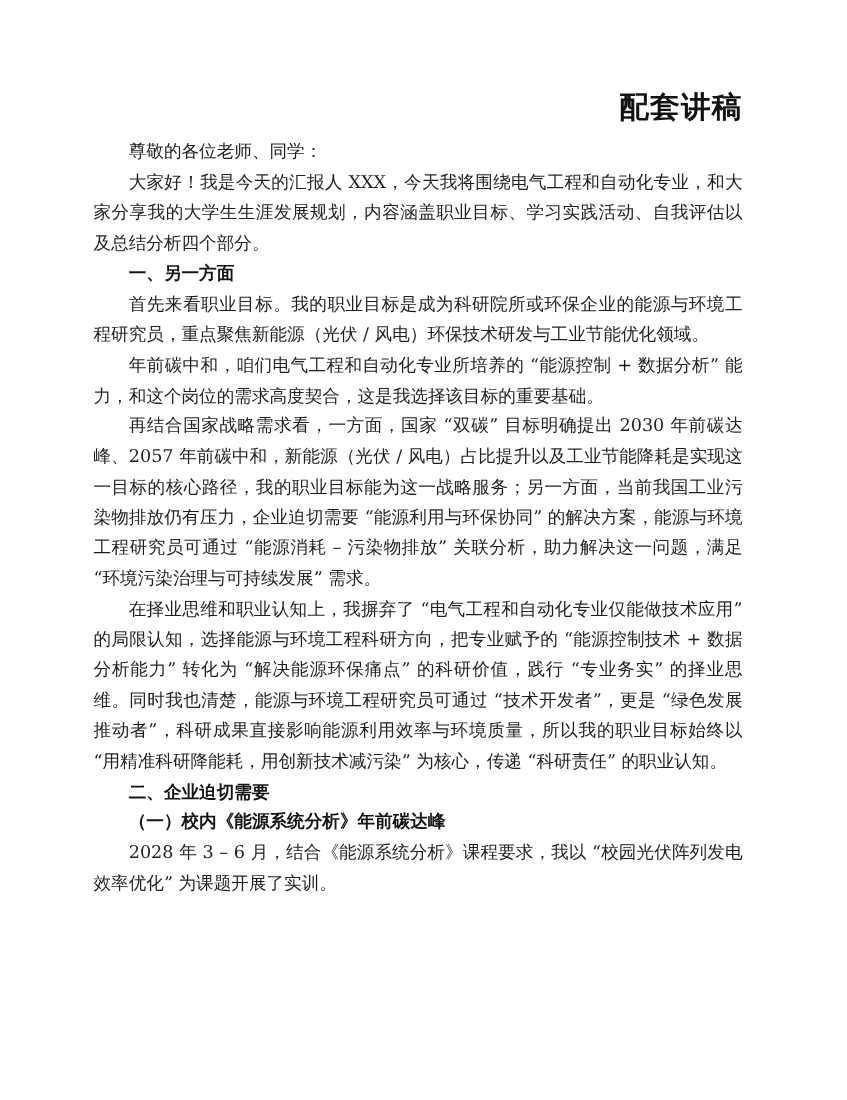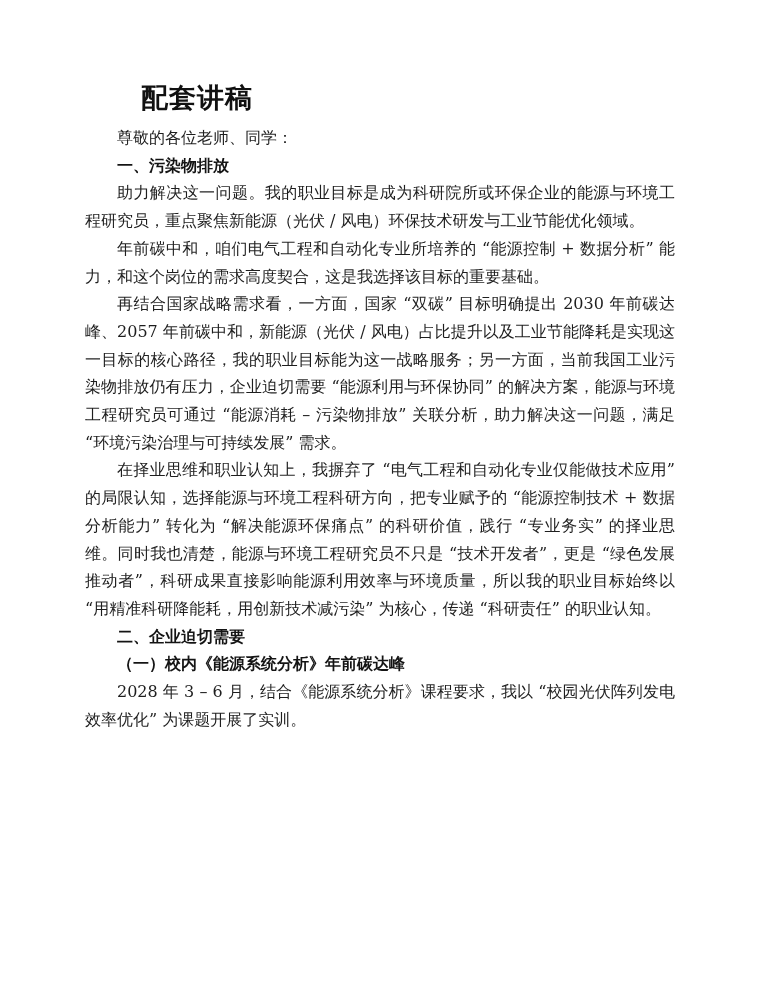--- a/index.html
+++ b/index.html
@@ -20,21 +20,21 @@
     position: absolute;
     left: 85px;
     top: 78px;
     width: 590px;
   }
   .title {
     margin: 0 0 6px 0;
     font-size: 27px;
     font-weight: 700;
     line-height: 40px;
-    text-align: left;
+    text-align: right;
     text-indent: 56px; 
     letter-spacing: 1px;
     color: #111111;
   }
   .para, .heading {
     margin: 0;
     font-size: 16px;
     line-height: 27.7px;
     text-align: justify;
     text-justify: inter-ideograph;
@@ -48,25 +48,26 @@
   }
 </style>
 </head>
 <body>
 
 <div class="page">
   <div class="content">
     <h1 class="title">配套讲稿</h1>
 
     <p class="para">尊敬的各位老师、同学：</p>
+    <p class="para">大家好！我是今天的汇报人  XXX，今天我将围绕电气工程和自动化专业，和大家分享我的大学生生涯发展规划，内容涵盖职业目标、学习实践活动、自我评估以及总结分析四个部分。</p>
 
-    <p class="heading">一、污染物排放</p>
-    <p class="para">助力解决这一问题。我的职业目标是成为科研院所或环保企业的能源与环境工程研究员，重点聚焦新能源（光伏 / 风电）环保技术研发与工业节能优化领域。</p>
+    <p class="heading">一、另一方面</p>
+    <p class="para">首先来看职业目标。我的职业目标是成为科研院所或环保企业的能源与环境工程研究员，重点聚焦新能源（光伏 / 风电）环保技术研发与工业节能优化领域。</p>
     <p class="para">年前碳中和，咱们电气工程和自动化专业所培养的 “能源控制 + 数据分析” 能力，和这个岗位的需求高度契合，这是我选择该目标的重要基础。</p>
     <p class="para">再结合国家战略需求看，一方面，国家 “双碳” 目标明确提出 2030 年前碳达峰、2057 年前碳中和，新能源（光伏 / 风电）占比提升以及工业节能降耗是实现这一目标的核心路径，我的职业目标能为这一战略服务；另一方面，当前我国工业污染物排放仍有压力，企业迫切需要 “能源利用与环保协同” 的解决方案，能源与环境工程研究员可通过 “能源消耗 – 污染物排放” 关联分析，助力解决这一问题，满足 “环境污染治理与可持续发展” 需求。</p>
-    <p class="para">在择业思维和职业认知上，我摒弃了 “电气工程和自动化专业仅能做技术应用” 的局限认知，选择能源与环境工程科研方向，把专业赋予的 “能源控制技术 + 数据分析能力” 转化为 “解决能源环保痛点” 的科研价值，践行 “专业务实” 的择业思维。同时我也清楚，能源与环境工程研究员不只是 “技术开发者”，更是 “绿色发展推动者”，科研成果直接影响能源利用效率与环境质量，所以我的职业目标始终以  “用精准科研降能耗，用创新技术减污染” 为核心，传递 “科研责任” 的职业认知。</p>
+    <p class="para">在择业思维和职业认知上，我摒弃了 “电气工程和自动化专业仅能做技术应用” 的局限认知，选择能源与环境工程科研方向，把专业赋予的 “能源控制技术 + 数据分析能力” 转化为 “解决能源环保痛点” 的科研价值，践行 “专业务实” 的择业思维。同时我也清楚，能源与环境工程研究员可通过 “技术开发者”，更是 “绿色发展推动者”，科研成果直接影响能源利用效率与环境质量，所以我的职业目标始终以  “用精准科研降能耗，用创新技术减污染” 为核心，传递 “科研责任” 的职业认知。</p>
 
     <p class="heading">二、企业迫切需要</p>
 
     <p class="heading">（一）校内《能源系统分析》年前碳达峰</p>
     <p class="para">2028 年 3 – 6 月，结合《能源系统分析》课程要求，我以 “校园光伏阵列发电效率优化” 为课题开展了实训。</p>
   </div>
 </div>
 
 </body></html>

